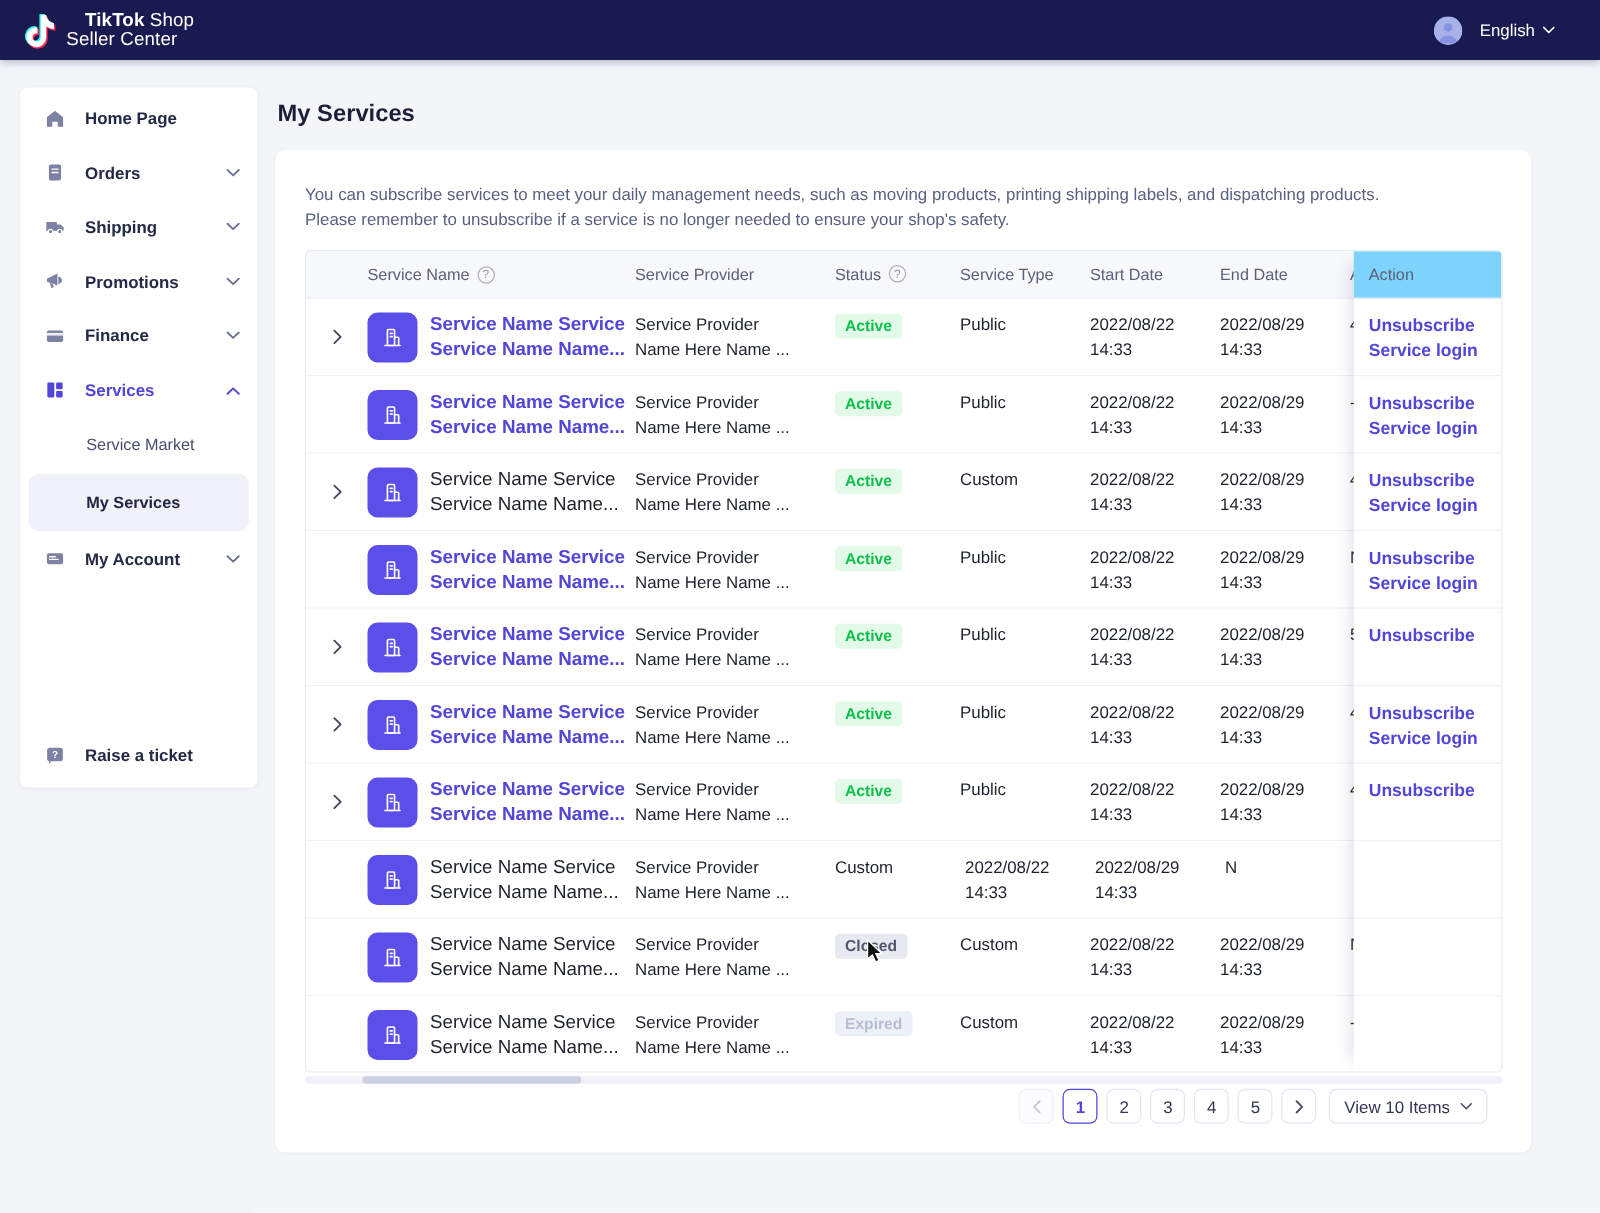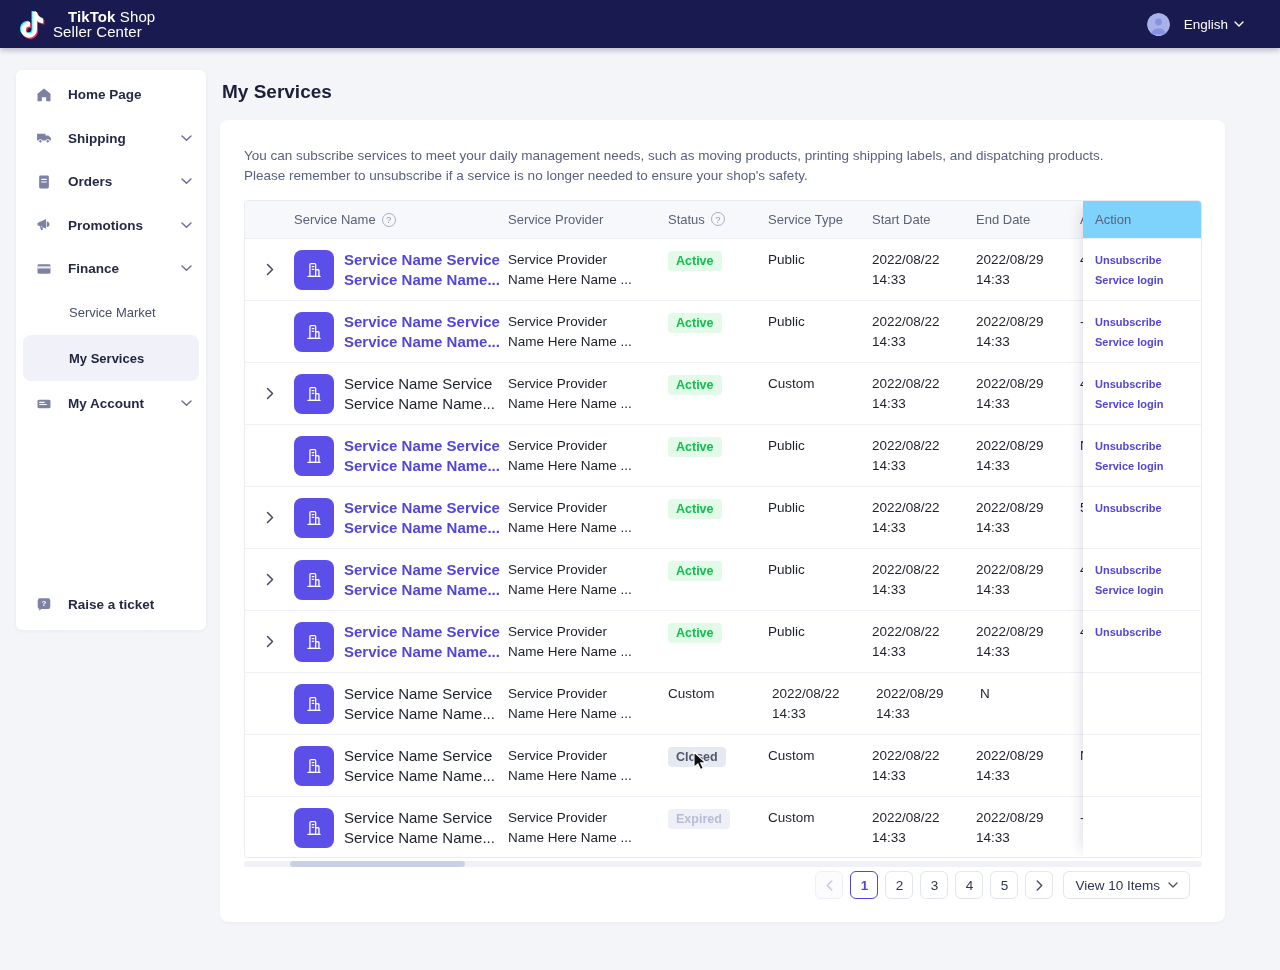--- a/index.html
+++ b/index.html
@@ -65,21 +65,21 @@
   .badge { display:inline-block; font-size:12.5px; font-weight:700; line-height:16px; padding:2px 8px; border-radius:4px; }
   .expander { cursor:pointer; display:inline-flex; padding:4px; }
 
   
   .action-col { position:absolute; top:0; right:0; width:118px; height:100%; background:#fff; z-index:5;
                 box-shadow:-10px 0 12px -8px rgba(30,35,80,.14); }
   .a-head { height:38px; background:#7dd3fc; border-bottom:1px solid #edeff5; font-size:13px; color:#5b6178;
             font-weight:500; display:flex; align-items:center; padding-left:12px; }
   .a-cell { height:62px; border-bottom:1px solid #f0f2f7; padding:11px 0 0 12px; }
   .a-cell:last-child { border-bottom:none; }
-  .a-link { display:block; font-size:11px; font-weight:700; color:#5246d9; line-height:20px; cursor:pointer;
+  .a-link { display:block; font-size:14px; font-weight:700; color:#5246d9; line-height:20px; cursor:pointer;
             text-decoration:none; }
 
   
   .hscroll-track { position:absolute; left:24px; top:741px; width:958px; height:6px; border-radius:3px; background:#f1f2f8; }
   .hscroll-thumb { position:absolute; left:46px; top:0; width:175px; height:6px; border-radius:3px; background:#ccd0e4; cursor:grab; }
 
   
   .pagination { position:absolute; right:35px; top:751px; display:flex; align-items:center; gap:7px; }
   .pg-btn { min-width:28px; height:28px; border:1px solid #e3e6f0; border-radius:6px; background:#fff; font-size:13.5px;
             color:#2f3550; display:flex; align-items:center; justify-content:center; cursor:pointer; padding:0 6px;
@@ -141,40 +141,40 @@
           <svg width="18" height="18" viewBox="0 0 20 20">
             <path fill="#7d82a4" d="M10 2.8l7.2 5.8V17h-4.8v-4.4H7.6V17H2.8V8.6z"></path>
           </svg>
         </span>
     <span class="nav-label">Home Page</span>
     <span class="nav-chev"></span>
   </div>
       <div class="nav-item">
     <span class="nav-icon">
           <svg width="18" height="18" viewBox="0 0 20 20">
+            <rect x="4.6" y="2.8" width="10.8" height="14.4" rx="1.6" fill="#7d82a4"></rect>
+            <path d="M7.4 7h5.2M7.4 10h5.2" stroke="#fff" stroke-width="1.3" stroke-linecap="round"></path>
+          </svg>
+        </span>
+    <span class="nav-label">Orders</span>
+    <span class="nav-chev">
+          <svg width="11" height="7" viewBox="0 0 11 7">
+            <path d="M1 1l4.5 4.3L10 1" stroke="#6d7292" stroke-width="1.5" fill="none" stroke-linecap="round" stroke-linejoin="round"></path>
+          </svg>
+        </span>
+  </div>
+      <div class="nav-item">
+    <span class="nav-icon">
+          <svg width="18" height="18" viewBox="0 0 20 20">
             <path fill="#7d82a4" d="M2.3 5.2h9.4v7.6H2.3z M11.7 7.3h3.2l2.8 2.6v2.9h-6z"></path>
             <circle cx="6" cy="13.6" r="1.9" fill="#7d82a4" stroke="#fff" stroke-width="1"></circle>
             <circle cx="14.2" cy="13.6" r="1.9" fill="#7d82a4" stroke="#fff" stroke-width="1"></circle>
           </svg>
         </span>
     <span class="nav-label">Shipping</span>
-    <span class="nav-chev">
-          <svg width="11" height="7" viewBox="0 0 11 7">
-            <path d="M1 1l4.5 4.3L10 1" stroke="#6d7292" stroke-width="1.5" fill="none" stroke-linecap="round" stroke-linejoin="round"></path>
-          </svg>
-        </span>
-  </div>
-      <div class="nav-item">
-    <span class="nav-icon">
-          <svg width="18" height="18" viewBox="0 0 20 20">
-            <rect x="4.6" y="2.8" width="10.8" height="14.4" rx="1.6" fill="#7d82a4"></rect>
-            <path d="M7.4 7h5.2M7.4 10h5.2" stroke="#fff" stroke-width="1.3" stroke-linecap="round"></path>
-          </svg>
-        </span>
-    <span class="nav-label">Orders</span>
     <span class="nav-chev">
           <svg width="11" height="7" viewBox="0 0 11 7">
             <path d="M1 1l4.5 4.3L10 1" stroke="#6d7292" stroke-width="1.5" fill="none" stroke-linecap="round" stroke-linejoin="round"></path>
           </svg>
         </span>
   </div>
       <div class="nav-item">
     <span class="nav-icon">
           <svg width="18" height="18" viewBox="0 0 20 20">
             <path fill="#7d82a4" d="M2.8 7.8l9.4-4.6v10.6L2.8 10.4z M13 5.8c1.9.5 3.2 1.8 3.2 3.4S14.9 12.1 13 12.6z M5.4 11.5l1.3 4.4 2.2-.6-1.1-3.8z"></path>
@@ -191,20 +191,35 @@
     <span class="nav-icon">
           <svg width="18" height="18" viewBox="0 0 20 20">
             <rect x="2.8" y="4.8" width="14.4" height="10.4" rx="1.6" fill="#7d82a4"></rect>
             <rect x="2.8" y="7" width="14.4" height="2.4" fill="#fff" opacity="0.85"></rect>
           </svg>
         </span>
     <span class="nav-label">Finance</span>
     <span class="nav-chev">
           <svg width="11" height="7" viewBox="0 0 11 7">
             <path d="M1 1l4.5 4.3L10 1" stroke="#6d7292" stroke-width="1.5" fill="none" stroke-linecap="round" stroke-linejoin="round"></path>
+          </svg>
+        </span>
+  </div>
+      <div class="nav-item active">
+    <span class="nav-icon">
+          <svg width="18" height="18" viewBox="0 0 20 20">
+            <rect x="3.2" y="3.4" width="6.2" height="13.2" rx="1" fill="#5246d9"></rect>
+            <rect x="11" y="3.4" width="5.8" height="6" rx="1" fill="#5246d9"></rect>
+            <rect x="11" y="10.8" width="5.8" height="5.8" rx="1" fill="#5246d9"></rect>
+          </svg>
+        </span>
+    <span class="nav-label">Services</span>
+    <span class="nav-chev">
+          <svg width="11" height="7" viewBox="0 0 11 7">
+            <path d="M1 6l4.5-4.3L10 6" stroke="#5246d9" stroke-width="1.5" fill="none" stroke-linecap="round" stroke-linejoin="round"></path>
           </svg>
         </span>
   </div>
       <div class="subnav-item">
     <span>Service Market</span>
   </div>
       <div class="subnav-item selected">
     <span>My Services</span>
   </div>
       <div class="nav-item">

